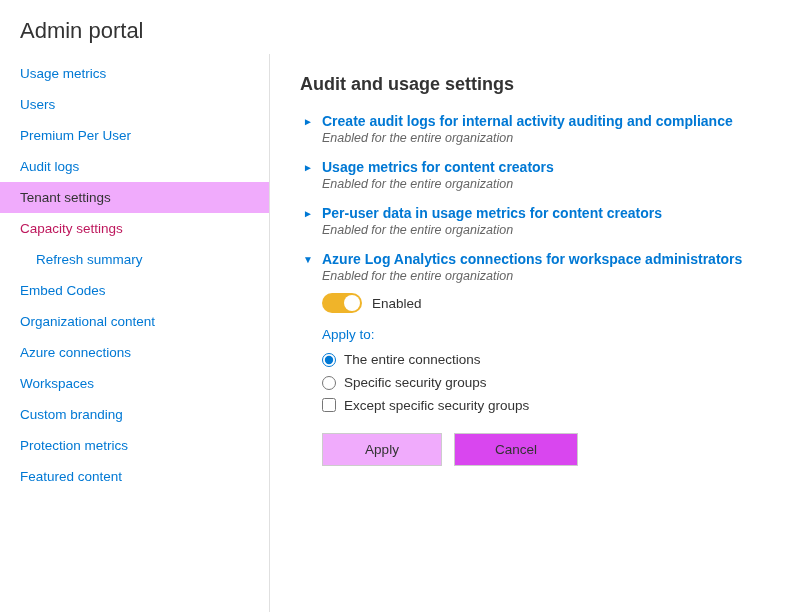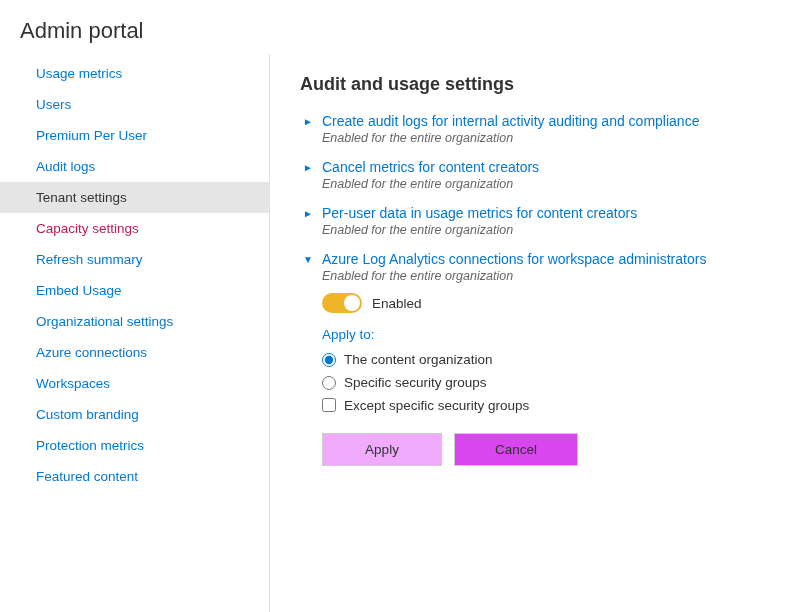--- a/index.html
+++ b/index.html
@@ -27,28 +27,28 @@
     }
     
     .sidebar {
       width: 270px;
       min-width: 270px;
       border-right: 1px solid #e0e0e0;
       overflow-y: auto;
       padding: 4px 0;
     }
     .sidebar-item {
-      padding: 8px 36px;
+      padding: 8px 20px;
       cursor: pointer;
       color: #0078d4;
       font-size: 13.5px;
       white-space: nowrap;
     }
     .sidebar-item.active {
-      background: #e5e5e5;
+      background: #f0abfc;
       color: #333;
       font-weight: 400;
     }
     .sidebar-item.sub {
       padding-left: 36px;
     }
     .sidebar-item.no-link {
       color: #be185d;
       cursor: default;
     }
@@ -80,21 +80,21 @@
       align-items: center;
       justify-content: center;
       margin-right: 6px;
       color: #0078d4;
       font-size: 10px;
       flex-shrink: 0;
     }
     .setting-row-title {
       color: #0078d4;
       font-size: 14px;
-      font-weight: 400;
+      font-weight: 700;
     }
     .setting-row-subtitle {
       color: #666;
       font-size: 12.5px;
       font-style: italic;
       margin-left: 22px;
       margin-top: 2px;
     }
     
     .setting-expanded {
@@ -208,22 +208,22 @@
 <div class="main-layout">
 
   <nav class="sidebar">
     <div class="sidebar-item">Usage metrics</div>
     <div class="sidebar-item">Users</div>
     <div class="sidebar-item">Premium Per User</div>
     <div class="sidebar-item">Audit logs</div>
     <div class="sidebar-item active">Tenant settings</div>
     <div class="sidebar-item no-link">Capacity settings</div>
     <div class="sidebar-item sub">Refresh summary</div>
-    <div class="sidebar-item">Embed Usage</div>
-    <div class="sidebar-item">Organizational settings</div>
+    <div class="sidebar-item">Embed Codes</div>
+    <div class="sidebar-item">Organizational content</div>
     <div class="sidebar-item">Azure connections</div>
     <div class="sidebar-item">Workspaces</div>
     <div class="sidebar-item">Custom branding</div>
     <div class="sidebar-item">Protection metrics</div>
     <div class="sidebar-item">Featured content</div>
   </nav>
 
   <div class="content">
     <div class="section-title">Audit and usage settings</div>
 
@@ -231,21 +231,21 @@
       <div class="setting-row-header">
         <span class="chevron">►</span>
         <span class="setting-row-title">Create audit logs for internal activity auditing and compliance</span>
       </div>
       <div class="setting-row-subtitle">Enabled for the entire organization</div>
     </div>
 
     <div class="setting-row">
       <div class="setting-row-header">
         <span class="chevron">►</span>
-        <span class="setting-row-title">Cancel metrics for content creators</span>
+        <span class="setting-row-title">Usage metrics for content creators</span>
       </div>
       <div class="setting-row-subtitle">Enabled for the entire organization</div>
     </div>
 
     <div class="setting-row">
       <div class="setting-row-header">
         <span class="chevron">►</span>
         <span class="setting-row-title">Per-user data in usage metrics for content creators</span>
       </div>
       <div class="setting-row-subtitle">Enabled for the entire organization</div>
@@ -262,21 +262,21 @@
 
         <div class="toggle-row">
           <div class="toggle"></div>
           <span class="toggle-label">Enabled</span>
         </div>
 
         <div class="apply-to-label">Apply to:</div>
 
         <div class="radio-row">
           <input type="radio" id="entire-org" name="apply-to" checked="" style="">
-          <label for="entire-org">The content organization</label>
+          <label for="entire-org">The entire connections</label>
         </div>
 
         <div class="radio-row">
           <input type="radio" id="specific-groups" name="apply-to" style="">
           <label for="specific-groups">Specific security groups</label>
         </div>
 
         <div class="checkbox-row">
           <input type="checkbox" id="except-groups" style="">
           <label for="except-groups">Except specific security groups</label>

